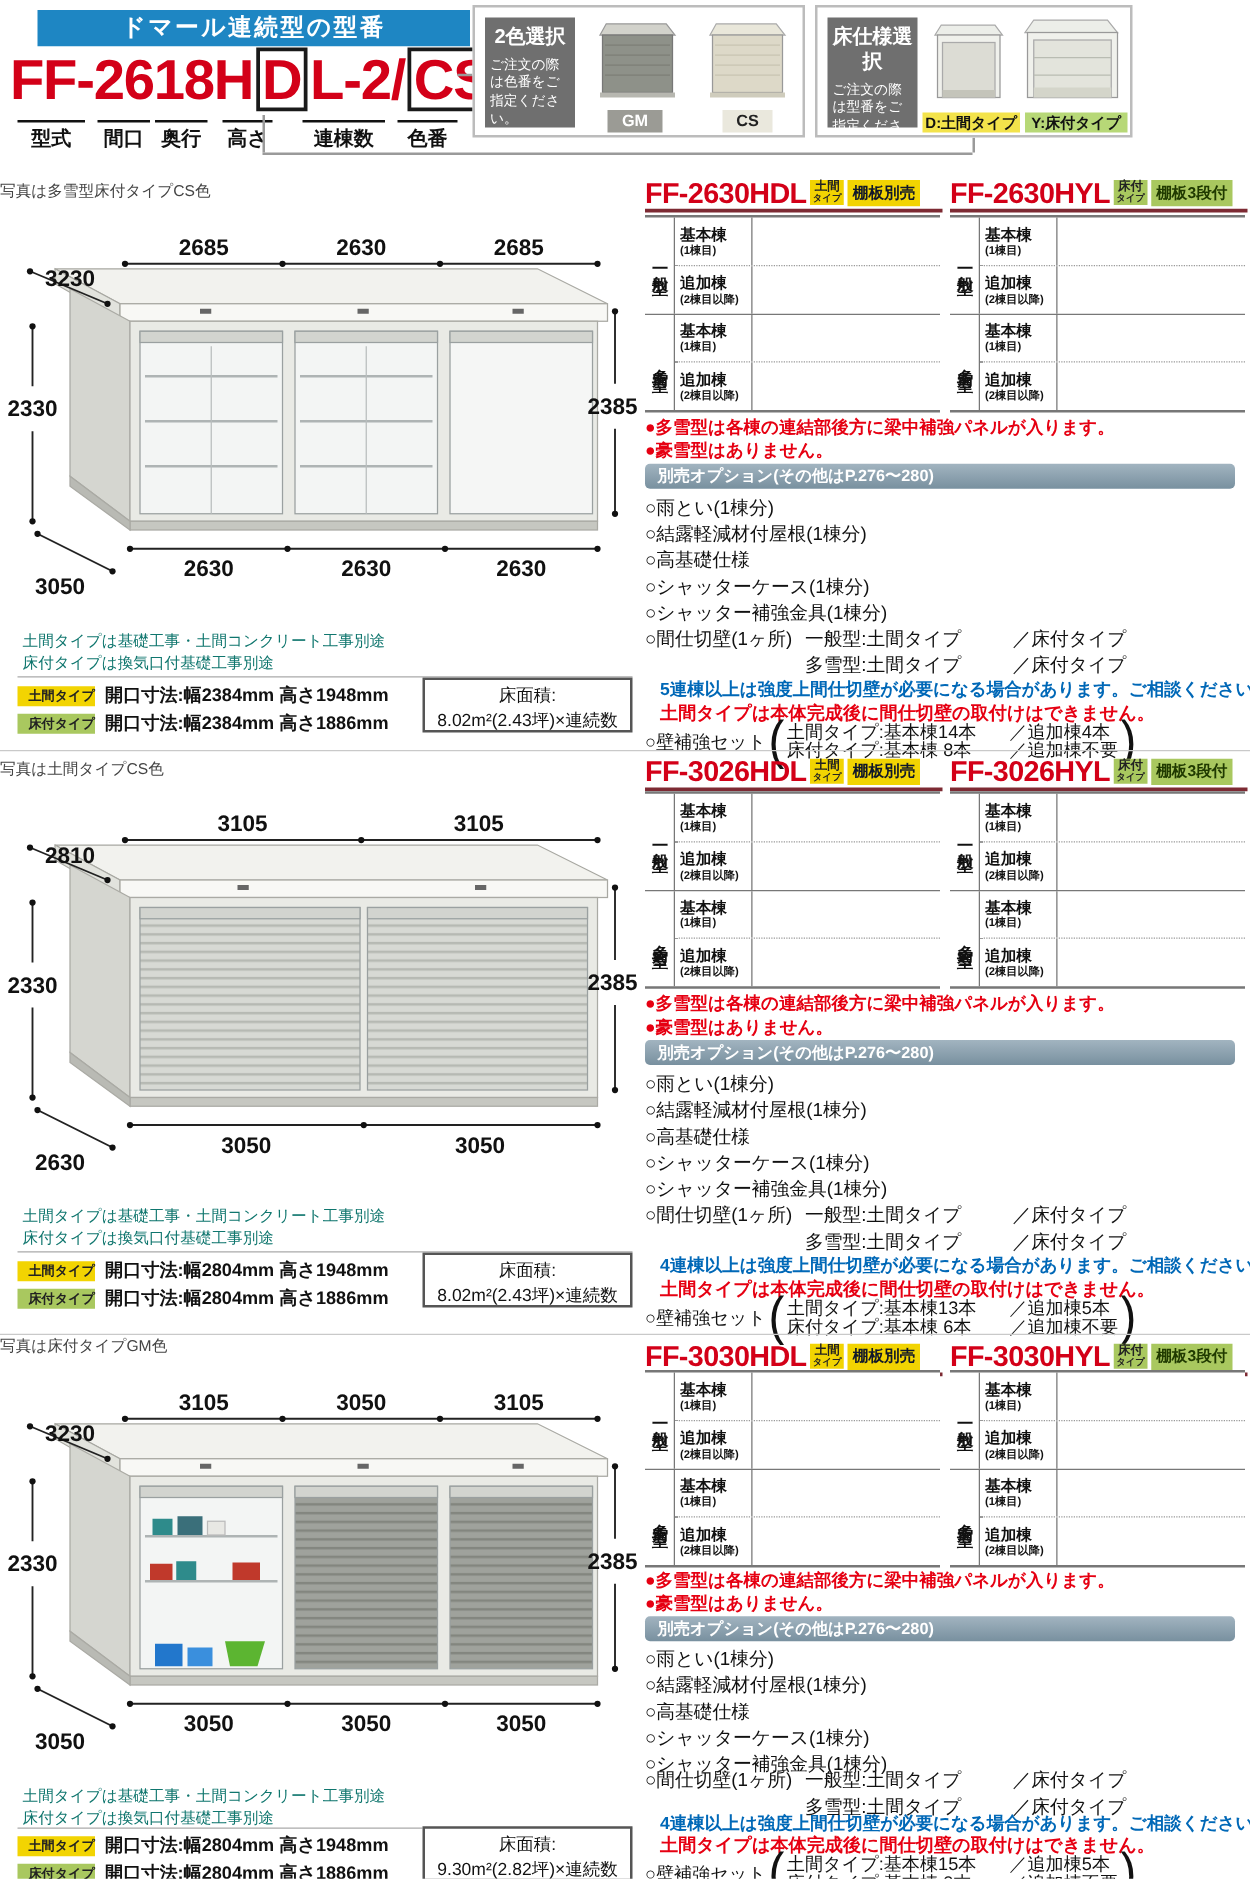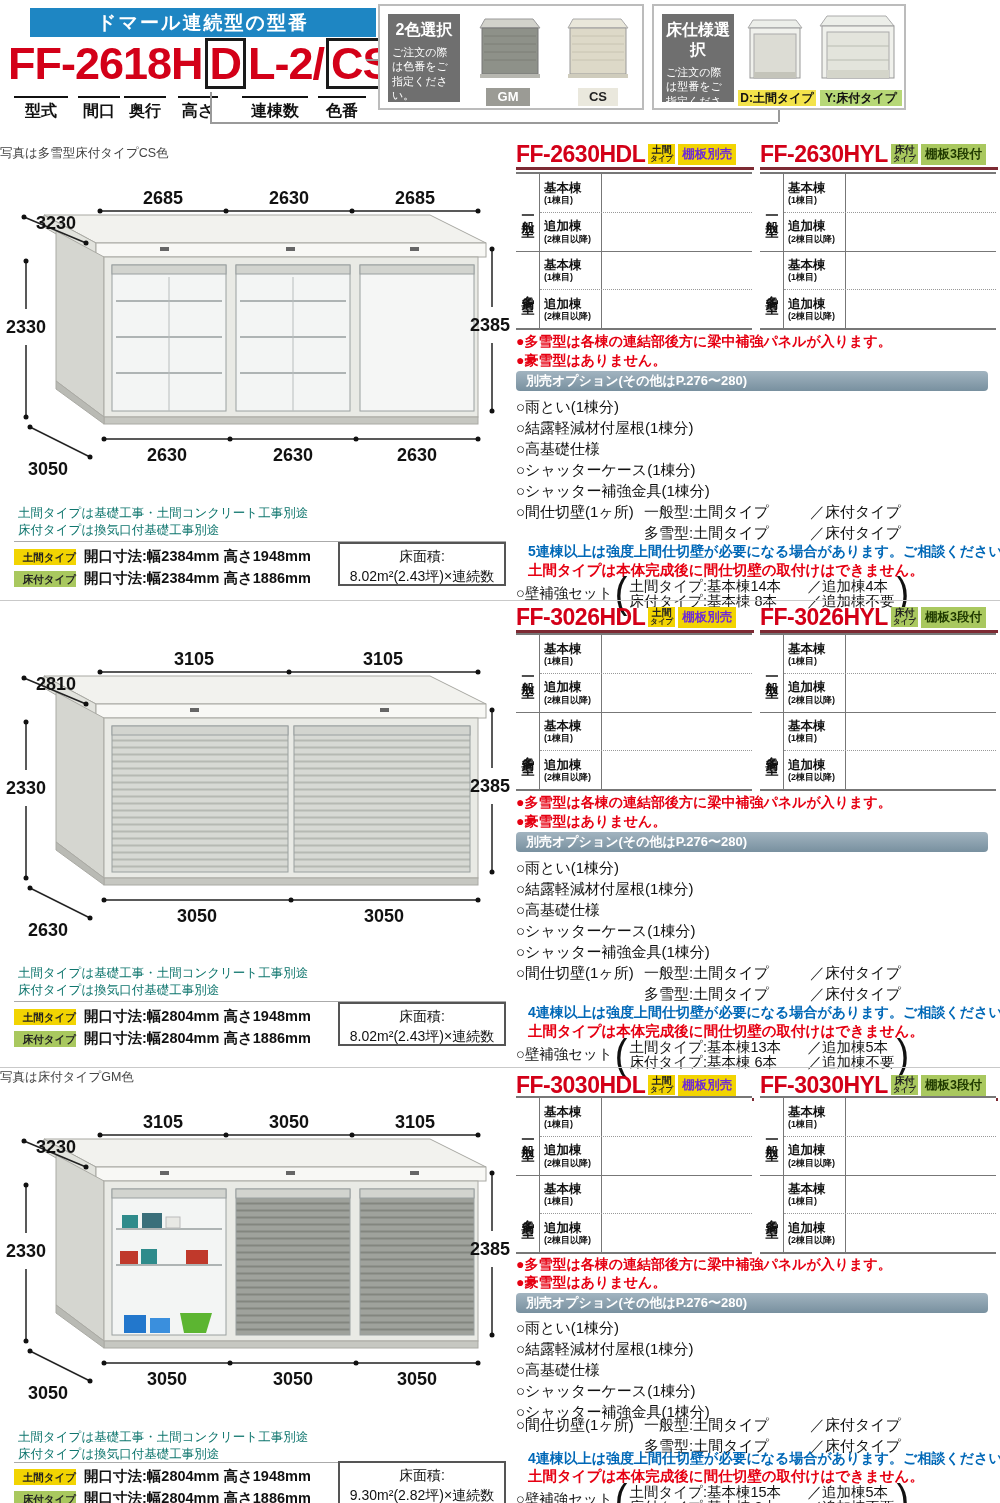--- a/index.html
+++ b/index.html
@@ -42,21 +42,21 @@
   
   .models{display:flex;gap:6px}
   .mblock{width:238px;height:27px;display:flex;align-items:center;gap:3px;
     border-bottom:3px solid var(--maroon);padding-bottom:2px}
   .mname{font-size:23px;font-weight:bold;color:var(--accent-red);letter-spacing:-0.5px;white-space:nowrap}
   .tag2{display:inline-flex;flex-direction:column;align-items:center;line-height:1.05;
     padding:1px 2px;font-weight:bold;color:#222}
   .tag2 .a{font-size:10px}.tag2 .b{font-size:7.5px}
   .tag3{font-size:12.5px;font-weight:bold;padding:2px 4px;white-space:nowrap}
   .yel{background:var(--badge-yellow)} .grn{background:var(--badge-green)}
-  .yel2{background:var(--badge-yellow);color:#6d28d9}
+  .yel2{background:var(--badge-yellow);color:#0f172a}
   .grn2{background:var(--badge-green);color:#203a00}
 
   
   .tables{display:flex;gap:8px}
   .ptable{width:236px;height:158px;border-top:2px solid #777;border-bottom:2px solid #777;
     display:flex;flex-direction:column;background:#fff}
   .pt-group{flex:1;display:flex}
   .pt-group + .pt-group{border-top:1px solid #777}
   .pt-glabel{width:24px;border-right:1px solid #777;display:flex;align-items:center;justify-content:center;
     writing-mode:vertical-rl;text-orientation:upright;font-size:13px;font-weight:bold;letter-spacing:3px;color:#111}
@@ -379,20 +379,21 @@
     </div>
     <div class="abs floorbox" style="left:338px;top:402px">
       <div>床面積:</div>
       <div>8.02m²(2.43坪)×連続数</div>
     </div>
   </div>
 
   <div class="hr" style="top:600px"></div>
 
   <div class="sec" style="top:601px;height:467px">
+    <div class="abs caption" style="left:0;top:6px;width:510px">写真は土間タイプCS色</div>
 
     <svg class="abs" style="left:0;top:25px" width="512" height="330" viewBox="0 0 512 330">
       <defs>
         <pattern id="shut2" width="8" height="7" patternUnits="userSpaceOnUse">
           <rect width="8" height="7" fill="#d7d9d4"></rect>
             <line x1="0" y1="2.5" x2="8" y2="2.5" stroke="#b6b9b3" stroke-width="2"></line>
         </pattern>
       </defs>
       <polygon points="44,50 430,50 486,78 96,78" fill="#f2f2ee" stroke="#a8a8a2"></polygon>
       <polygon points="96,78 44,50 44,62 96,92" fill="#e2e3dd" stroke="#a8a8a2"></polygon>

